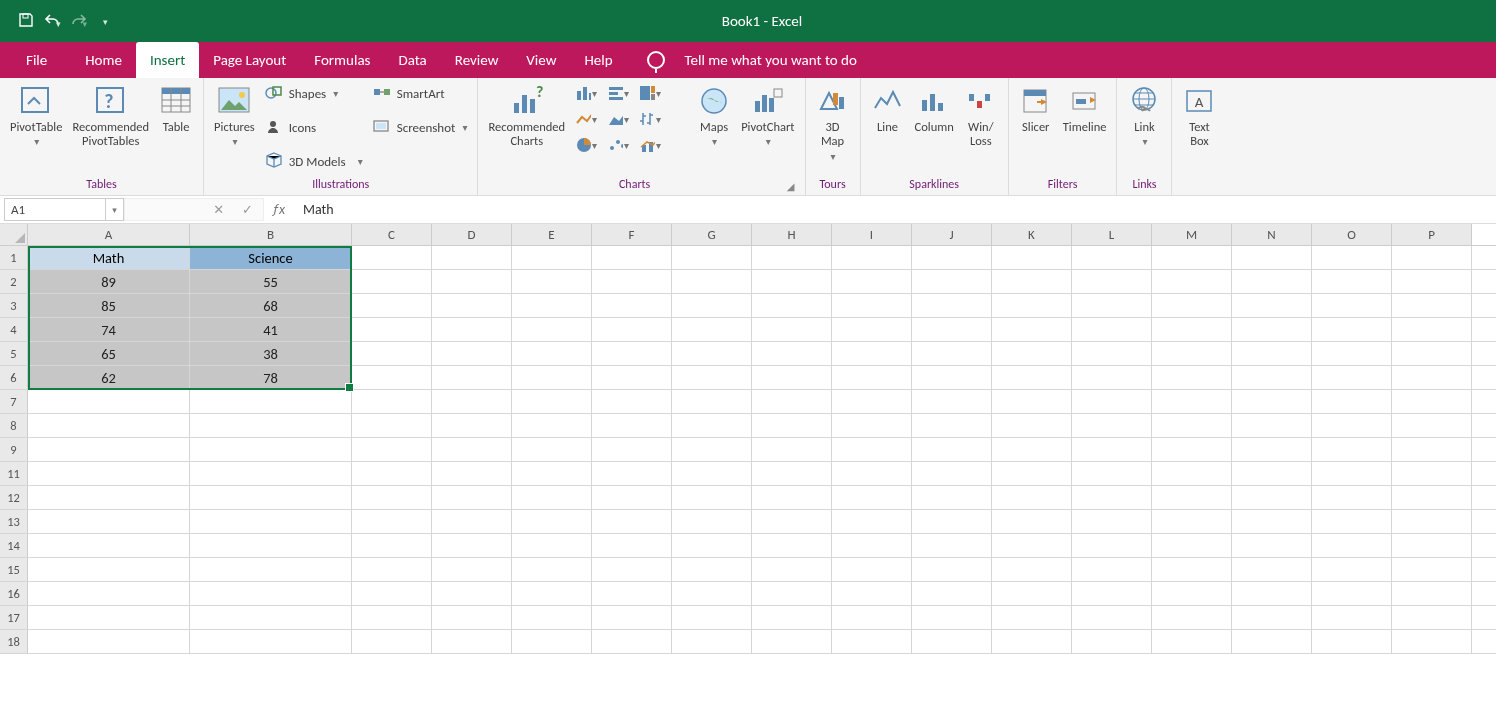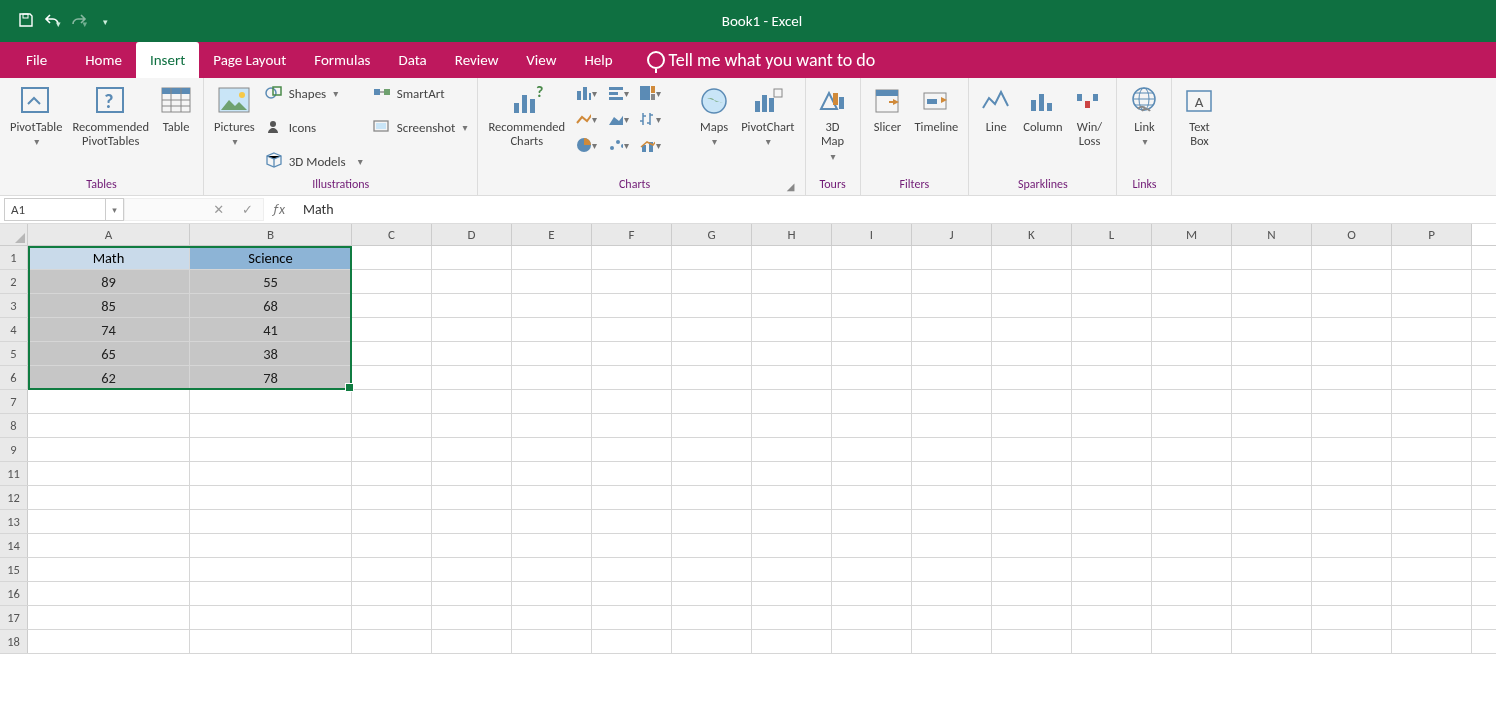--- a/index.html
+++ b/index.html
@@ -9,21 +9,21 @@
   .titlebar { height: 42px; background: #0f7041; display: flex; align-items: center; position: relative; }
   .qat { display: flex; align-items: center; gap: 10px; padding-left: 18px; }
   .qat svg { fill: #fff; }
   .qat .dd { font-size: 9px; color: #cdeedd; margin-left: -4px; }
   .title-center { position: absolute; left: 50%; transform: translateX(-50%); color: #fff; font-size: 15px; padding-left: 28px; }
 
   
   .tabs { height: 36px; background: #be185d; display: flex; align-items: stretch; padding-left: 12px; }
   .tab { padding: 0 14px; display: flex; align-items: center; color: #fff; font-size: 15px; cursor: pointer; }
   .tab.active { background: #fff; color: #0f7041; border-top-left-radius: 3px; border-top-right-radius: 3px; font-weight: normal; }
-  .tellme-wrap { display: flex; align-items: center; margin-left: 20px; gap: 4px; color:#fff; font-size:18px;}
+  .tellme-wrap { display: flex; align-items: center; margin-left: 20px; gap: 20px; color:#fff; font-size:15px;}
   .bulb { width:18px; height:18px; border:2px solid #fff; border-radius:50%; position:relative;}
   .bulb:after{content:"";position:absolute;width:2px;height:4px;background:#fff;left:6px;bottom:-6px;}
 
   
   .ribbon { height: 118px; background: #f5f5f5; border-bottom: 1px solid #dcdcdc; display: flex; }
   .group { border-right: 1px solid #dcdcdc; padding: 6px 10px 2px 10px; display: flex; flex-direction: column; justify-content: space-between; }
   .group-row { display: flex; align-items: flex-start; gap: 10px; flex: 1; }
   .group-label { text-align: center; font-size: 12px; color: #701a75; padding-bottom: 2px;}
   .bigbtn { display: flex; flex-direction: column; align-items: center; width: auto; cursor:pointer; gap:2px; }
   .bigbtn .ic { width: 34px; height: 34px; display:flex; align-items:center; justify-content:center; }
@@ -325,75 +325,75 @@
 Map</span><br><span class="dd-caret">▾</span></div>
       </div>
     </div>
     <div class="group-label">Tours</div>
   </div>
 
   <div class="group">
     <div class="group-row">
       <div class="bigbtn">
         <div class="ic">
+            <svg width="32" height="26">
+              <path d="M3 20l6-10 6 6 6-12 7 14" fill="none" stroke="#5b8bb5" stroke-width="2"></path>
+            </svg>
+          </div>
+        <div class="lbl">Line</div>
+      </div>
+      <div class="bigbtn">
+        <div class="ic">
+            <svg width="32" height="26">
+              <rect x="4" y="12" width="5" height="11" fill="#5b8bb5"></rect>
+              <rect x="12" y="6" width="5" height="17" fill="#5b8bb5"></rect>
+              <rect x="20" y="15" width="5" height="8" fill="#5b8bb5"></rect>
+            </svg>
+          </div>
+        <div class="lbl">Column</div>
+      </div>
+      <div class="bigbtn">
+        <div class="ic">
+            <svg width="32" height="26">
+              <rect x="4" y="6" width="5" height="7" fill="#5b8bb5"></rect>
+              <rect x="12" y="13" width="5" height="7" fill="#c44"></rect>
+              <rect x="20" y="6" width="5" height="7" fill="#5b8bb5"></rect>
+            </svg>
+          </div>
+        <div class="lbl" style="white-space:pre-line">Win/
+Loss</div>
+      </div>
+    </div>
+    <div class="group-label">Sparklines</div>
+  </div>
+
+  <div class="group">
+    <div class="group-row">
+      <div class="bigbtn">
+        <div class="ic">
             <svg width="30" height="28">
               <rect x="3" y="3" width="22" height="22" fill="none" stroke="#888"></rect>
               <rect x="3" y="3" width="22" height="6" fill="#5b8bb5"></rect>
               <path d="M20 12l6 3-6 3v-2h-4v-2h4z" fill="#d08a3a"></path>
             </svg>
           </div>
         <div class="lbl">Slicer</div>
       </div>
       <div class="bigbtn">
         <div class="ic">
             <svg width="30" height="28">
               <rect x="3" y="6" width="22" height="16" fill="none" stroke="#888"></rect>
               <rect x="6" y="12" width="10" height="5" fill="#5b8bb5"></rect>
               <path d="M20 10l6 3-6 3z" fill="#d08a3a"></path>
             </svg>
           </div>
         <div class="lbl">Timeline</div>
       </div>
     </div>
     <div class="group-label">Filters</div>
-  </div>
-
-  <div class="group">
-    <div class="group-row">
-      <div class="bigbtn">
-        <div class="ic">
-            <svg width="32" height="26">
-              <path d="M3 20l6-10 6 6 6-12 7 14" fill="none" stroke="#5b8bb5" stroke-width="2"></path>
-            </svg>
-          </div>
-        <div class="lbl">Line</div>
-      </div>
-      <div class="bigbtn">
-        <div class="ic">
-            <svg width="32" height="26">
-              <rect x="4" y="12" width="5" height="11" fill="#5b8bb5"></rect>
-              <rect x="12" y="6" width="5" height="17" fill="#5b8bb5"></rect>
-              <rect x="20" y="15" width="5" height="8" fill="#5b8bb5"></rect>
-            </svg>
-          </div>
-        <div class="lbl">Column</div>
-      </div>
-      <div class="bigbtn">
-        <div class="ic">
-            <svg width="32" height="26">
-              <rect x="4" y="6" width="5" height="7" fill="#5b8bb5"></rect>
-              <rect x="12" y="13" width="5" height="7" fill="#c44"></rect>
-              <rect x="20" y="6" width="5" height="7" fill="#5b8bb5"></rect>
-            </svg>
-          </div>
-        <div class="lbl" style="white-space:pre-line">Win/
-Loss</div>
-      </div>
-    </div>
-    <div class="group-label">Sparklines</div>
   </div>
 
   <div class="group">
     <div class="group-row">
       <div class="bigbtn">
         <div class="ic">
             <svg width="32" height="28">
               <circle cx="16" cy="12" r="11" fill="none" stroke="#5b8bb5" stroke-width="1.5"></circle>
               <ellipse cx="16" cy="12" rx="5" ry="11" fill="none" stroke="#5b8bb5"></ellipse>
               <path d="M5 12h22M7 6h18M7 18h18" stroke="#5b8bb5"></path>

